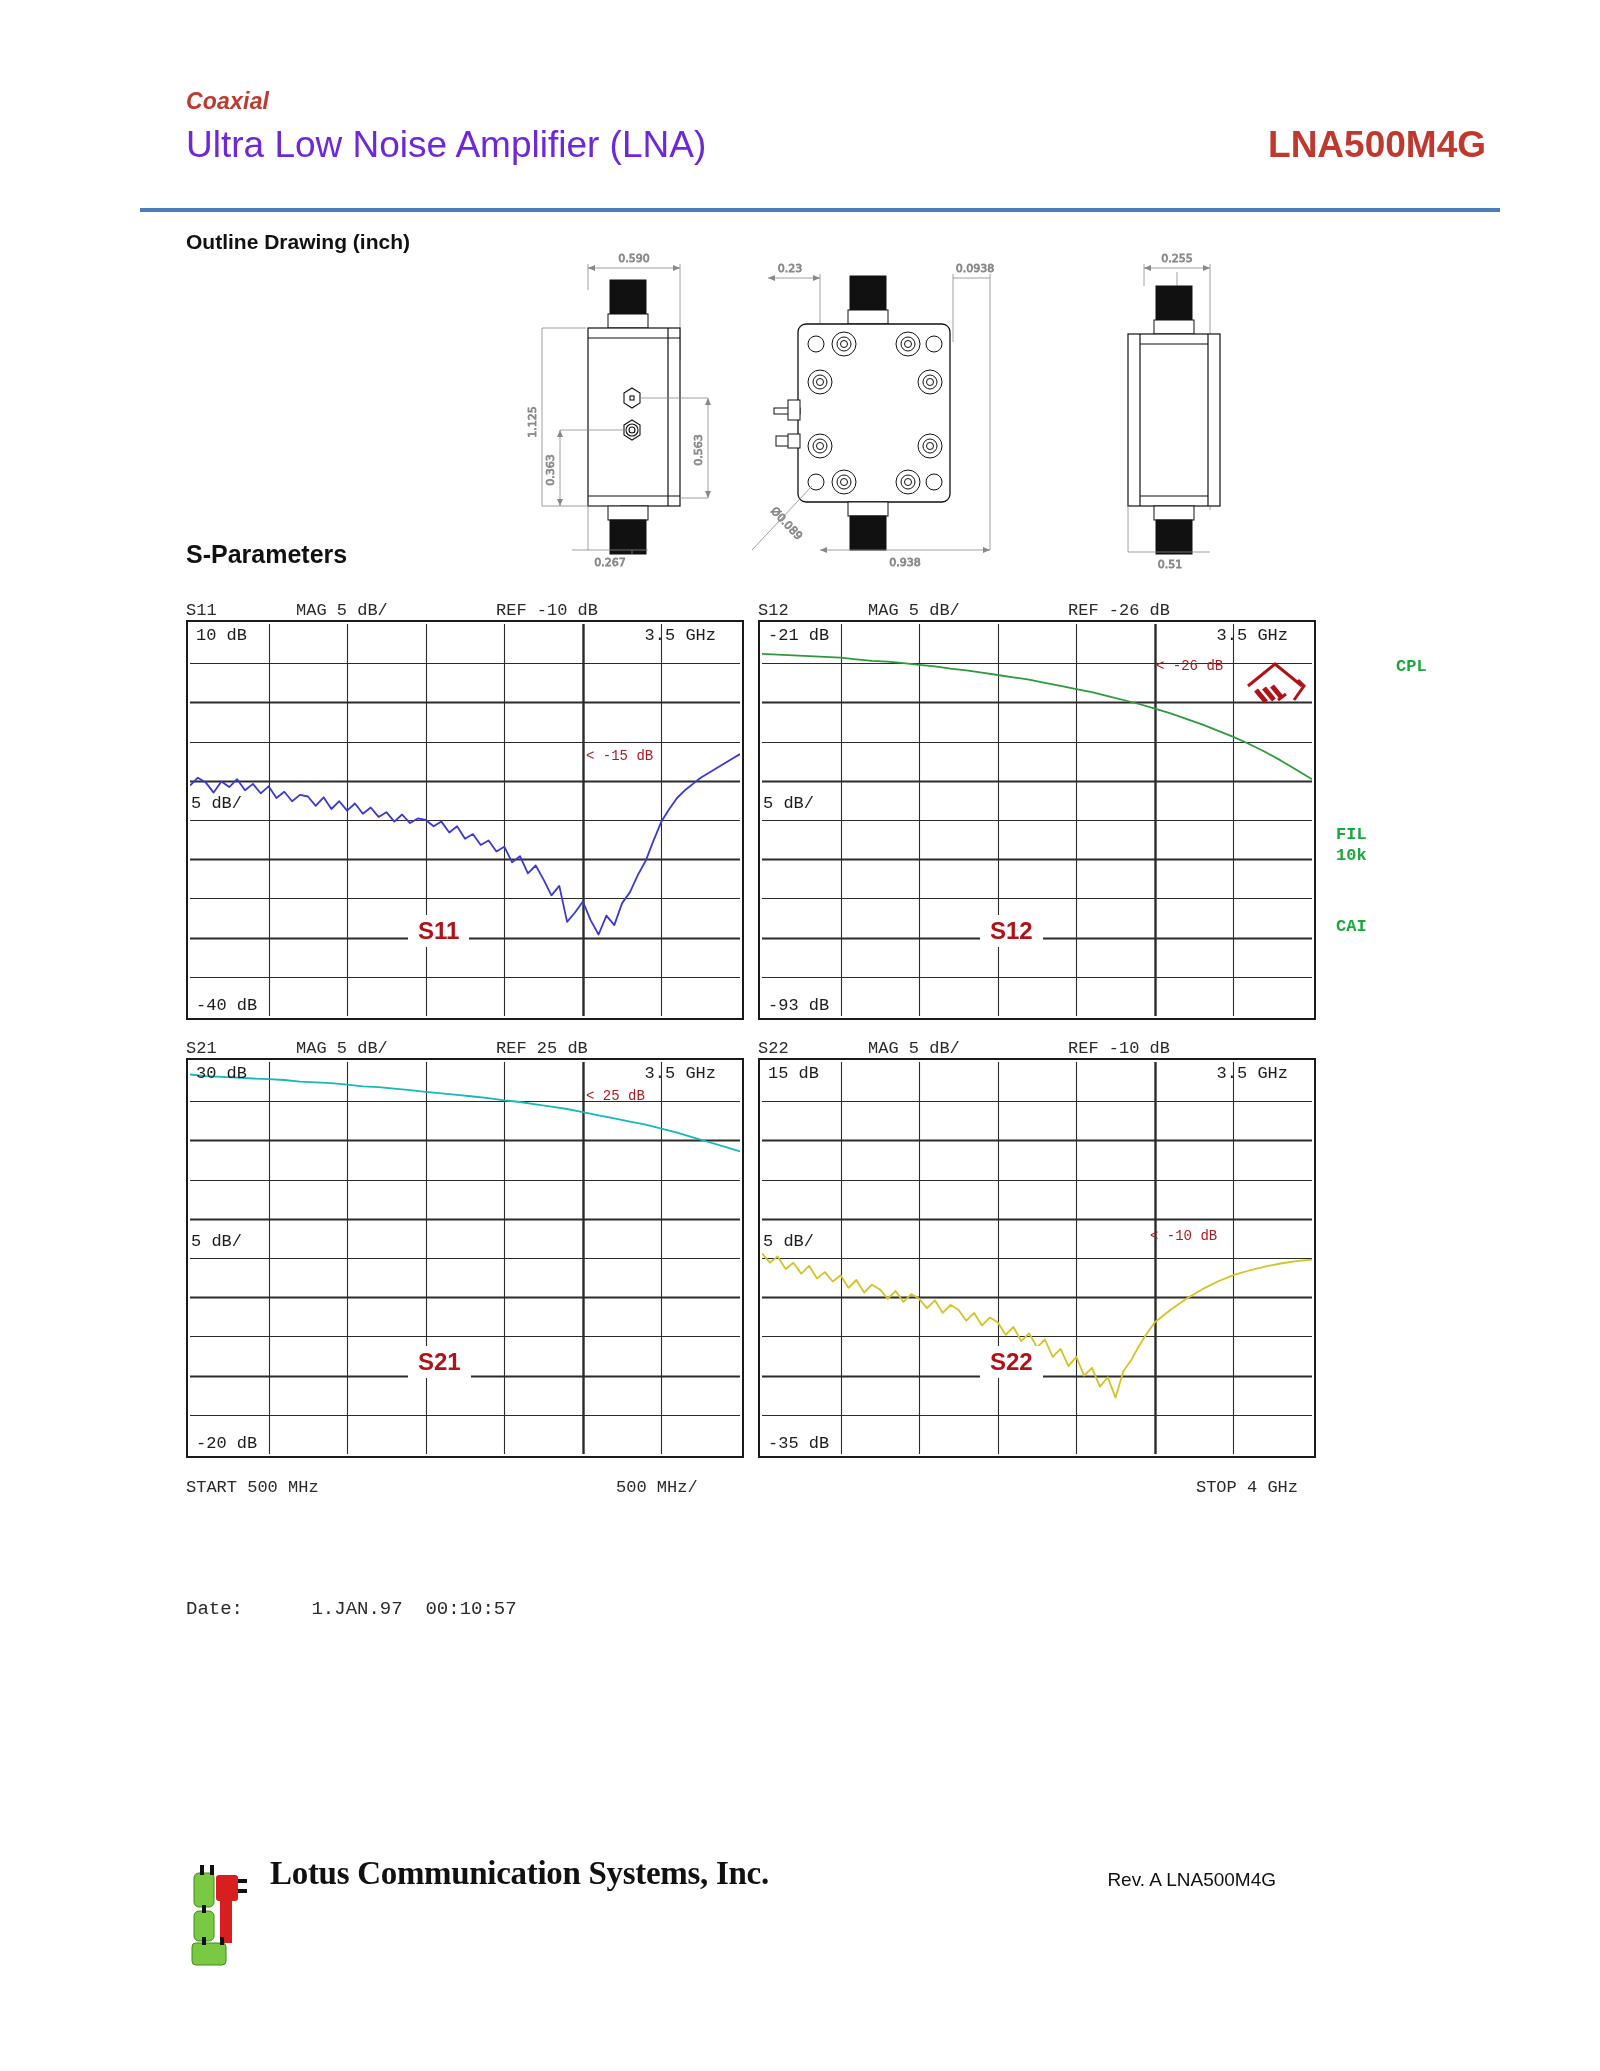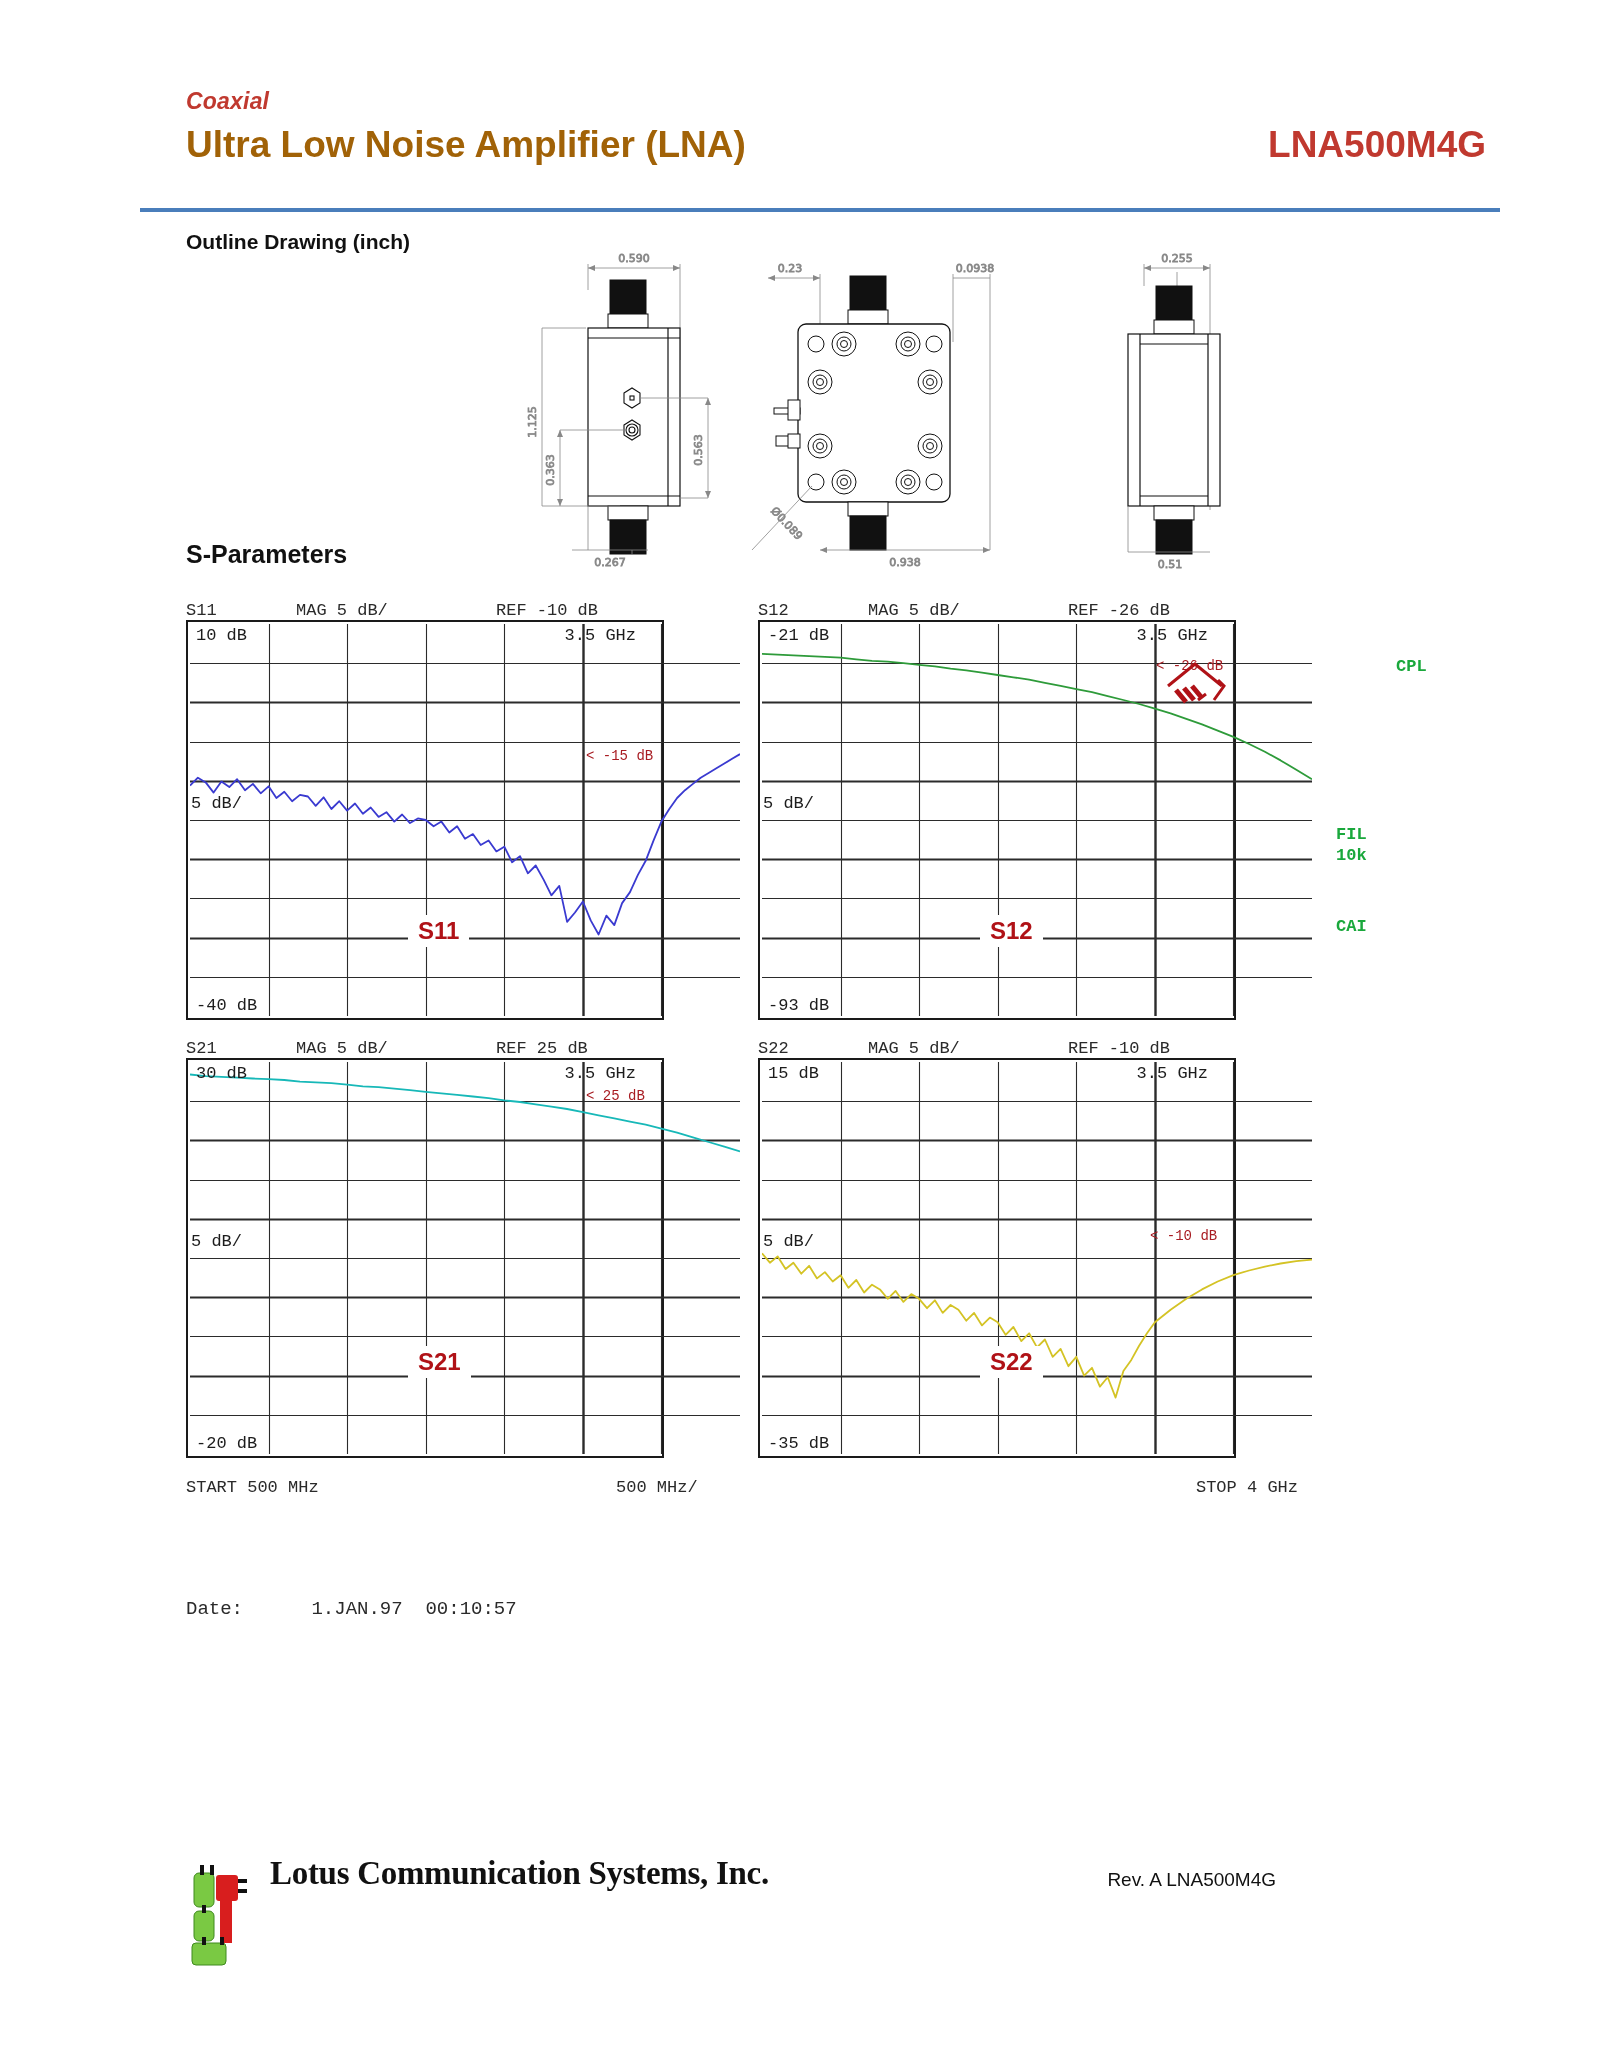--- a/index.html
+++ b/index.html
@@ -16,21 +16,21 @@
   
   .hdr { position:absolute; left:186px; top:88px; width:1300px; }
   .hdr .kicker {
     color:#c0392f; font-style:italic; font-weight:bold;
     font-size:23px; letter-spacing:.2px;
   }
   .hdr .titlerow {
     display:flex; justify-content:space-between; align-items:baseline;
     margin-top:9px;
   }
-  .hdr .title { color:#a16207; font-weight:bold; font-size:37px; }
+  .hdr .title { color:#6d28d9; font-weight:normal; font-size:37px; }
   .hdr .pn    { color:#c0392f; font-weight:bold; font-size:37px; }
   .hdr-rule {
     position:absolute; left:140px; top:208px; width:1360px; height:4px;
     background:#4a7ebb;
   }
 
   
   .sec-outline { position:absolute; left:186px; top:230px; font-size:21px; font-weight:bold; color:#111; }
   .sec-sparam  { position:absolute; left:186px; top:540px; font-size:25px; font-weight:bold; color:#111; }
 
@@ -46,21 +46,21 @@
     font-size:17px; color:#2a2a2a; letter-spacing:0px;
     height:24px; align-items:flex-end;
   }
   .chart-head .c1 { width:110px; }
   .chart-head .c2 { width:200px; }
   .chart-head .c3 { flex:1; }
 
   .row { display:flex; gap:14px; }
   .col { width:558px; }
 
-  .plotwrap { position:relative; width:478px; height:400px; }
+  .plotwrap { position:relative; width:558px; height:400px; }
   .plot {
     position:absolute; inset:0;
     border:2px solid #1a1a1a;
     background:#fff;
   }
   .plot .inner { position:absolute; inset:2px; }
   .plot svg { display:block; }
 
   .ov { position:absolute; font-family:"Liberation Mono", monospace; font-size:17px; color:#1c1c1c; white-space:pre; }
   .ov-tl  { left:10px;  top:6px; }

